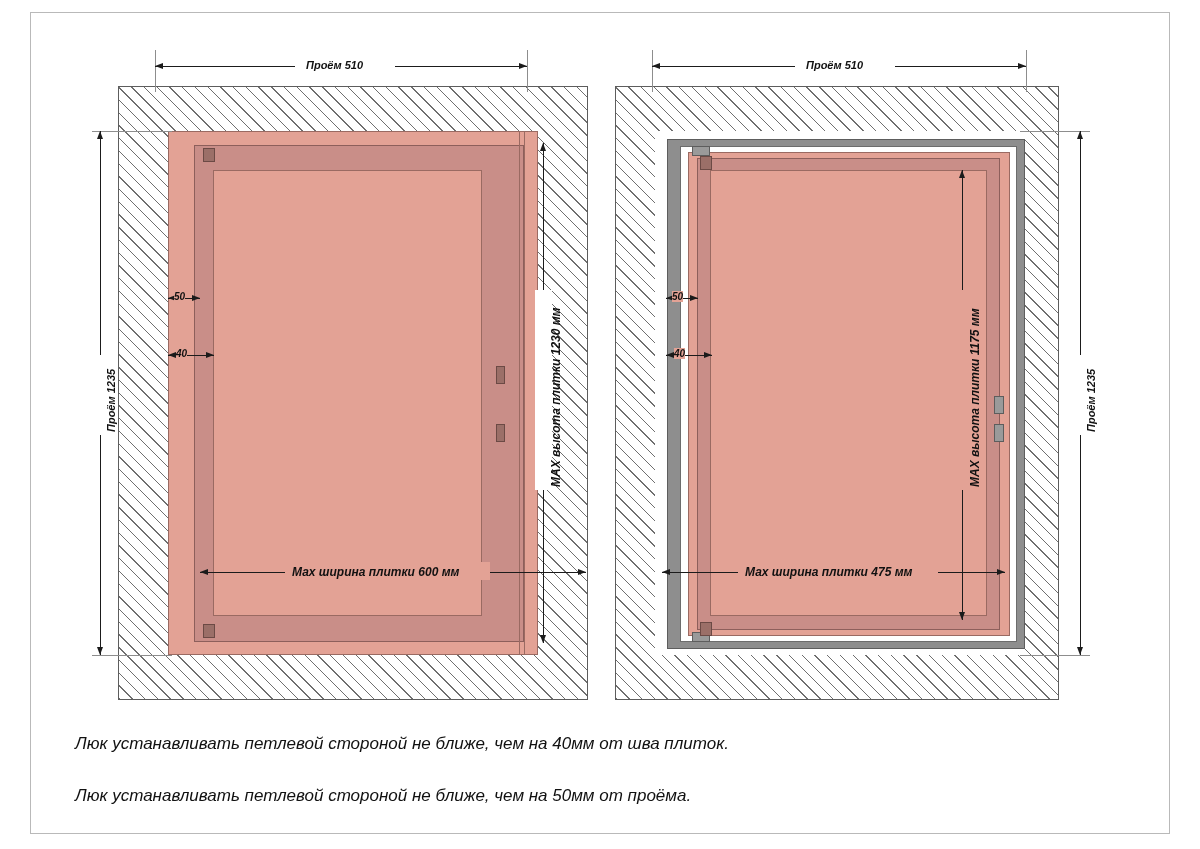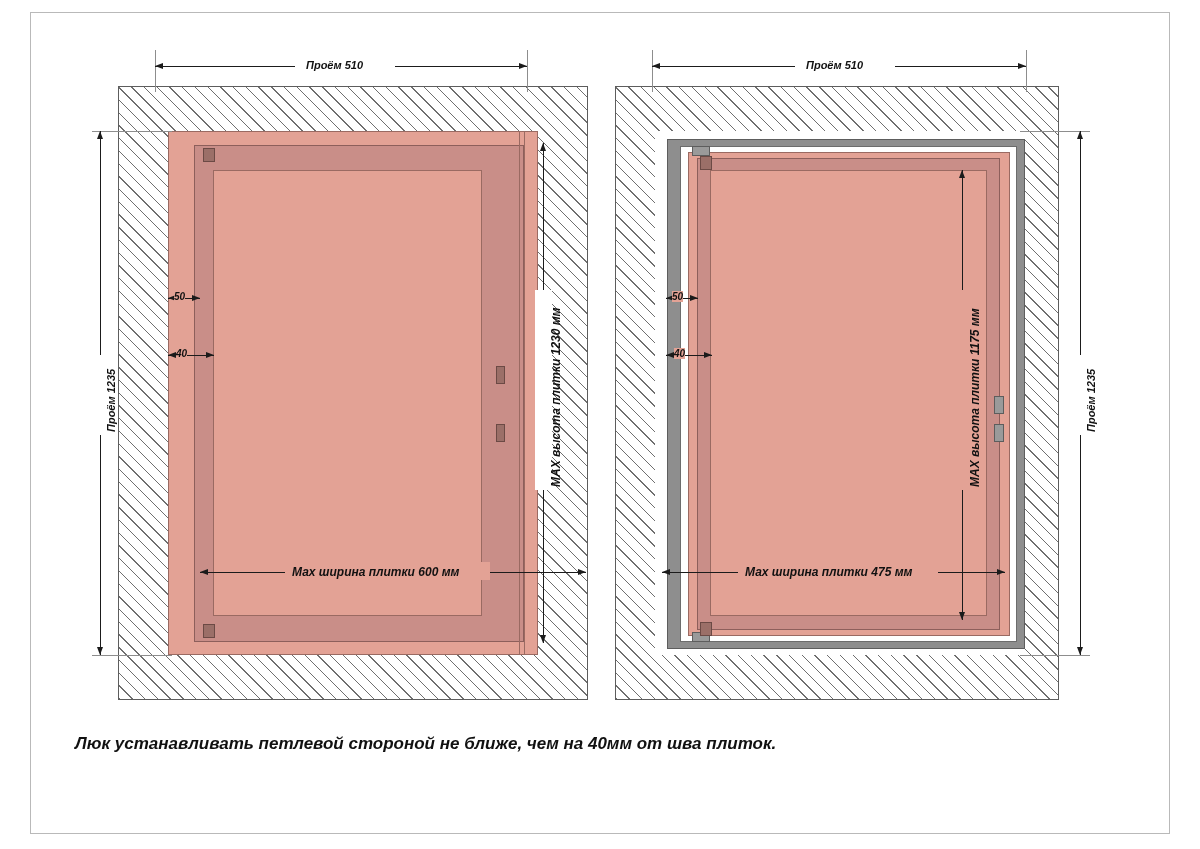--- a/index.html
+++ b/index.html
@@ -100,21 +100,21 @@
   .lbl-sm{font-size:10px;font-weight:bold;}
   .lbl-md{font-size:11px;}
   .lbl-lg{font-size:12px;}
   .vert{
     transform-origin:0 0;
     transform:rotate(-90deg);
   }
   .note{
     position:absolute;
     font-style:italic;
-    font-weight:bold;
+    font-weight:normal;
     font-size:17px;
     color:#111111;
     white-space:nowrap;
   }
   .whitemask{position:absolute;background:#ffffff;}
 </style>
 </head>
 <body>
 
 <div id="page">
@@ -235,13 +235,14 @@
     <div class="lbl lbl-lg vert" style="left:968px;top:487px;">MAX высота плитки 1175 мм</div>
 
     <div class="dimline-h" style="left:662px;top:572px;width:343px;"></div>
     <div class="arrow arrow-left" style="left:662px;top:568.5px;"></div>
     <div class="arrow arrow-right" style="left:997px;top:568.5px;"></div>
     <div class="whitemask" style="left:738px;top:562px;width:200px;height:18px;background:#e3a295;"></div>
     <div class="lbl lbl-lg" style="left:745px;top:565px;text-align:right;">Мах ширина плитки 475 мм</div>
   </div>
 
   <div class="note" style="left:75px;top:734px;">Люк устанавливать петлевой стороной не ближе, чем на 40мм от шва плиток.</div>
+  <div class="note" style="left:75px;top:786px;">Люк устанавливать петлевой стороной не ближе, чем на 50мм от проёма.</div>
 </div>
 
 </body></html>

